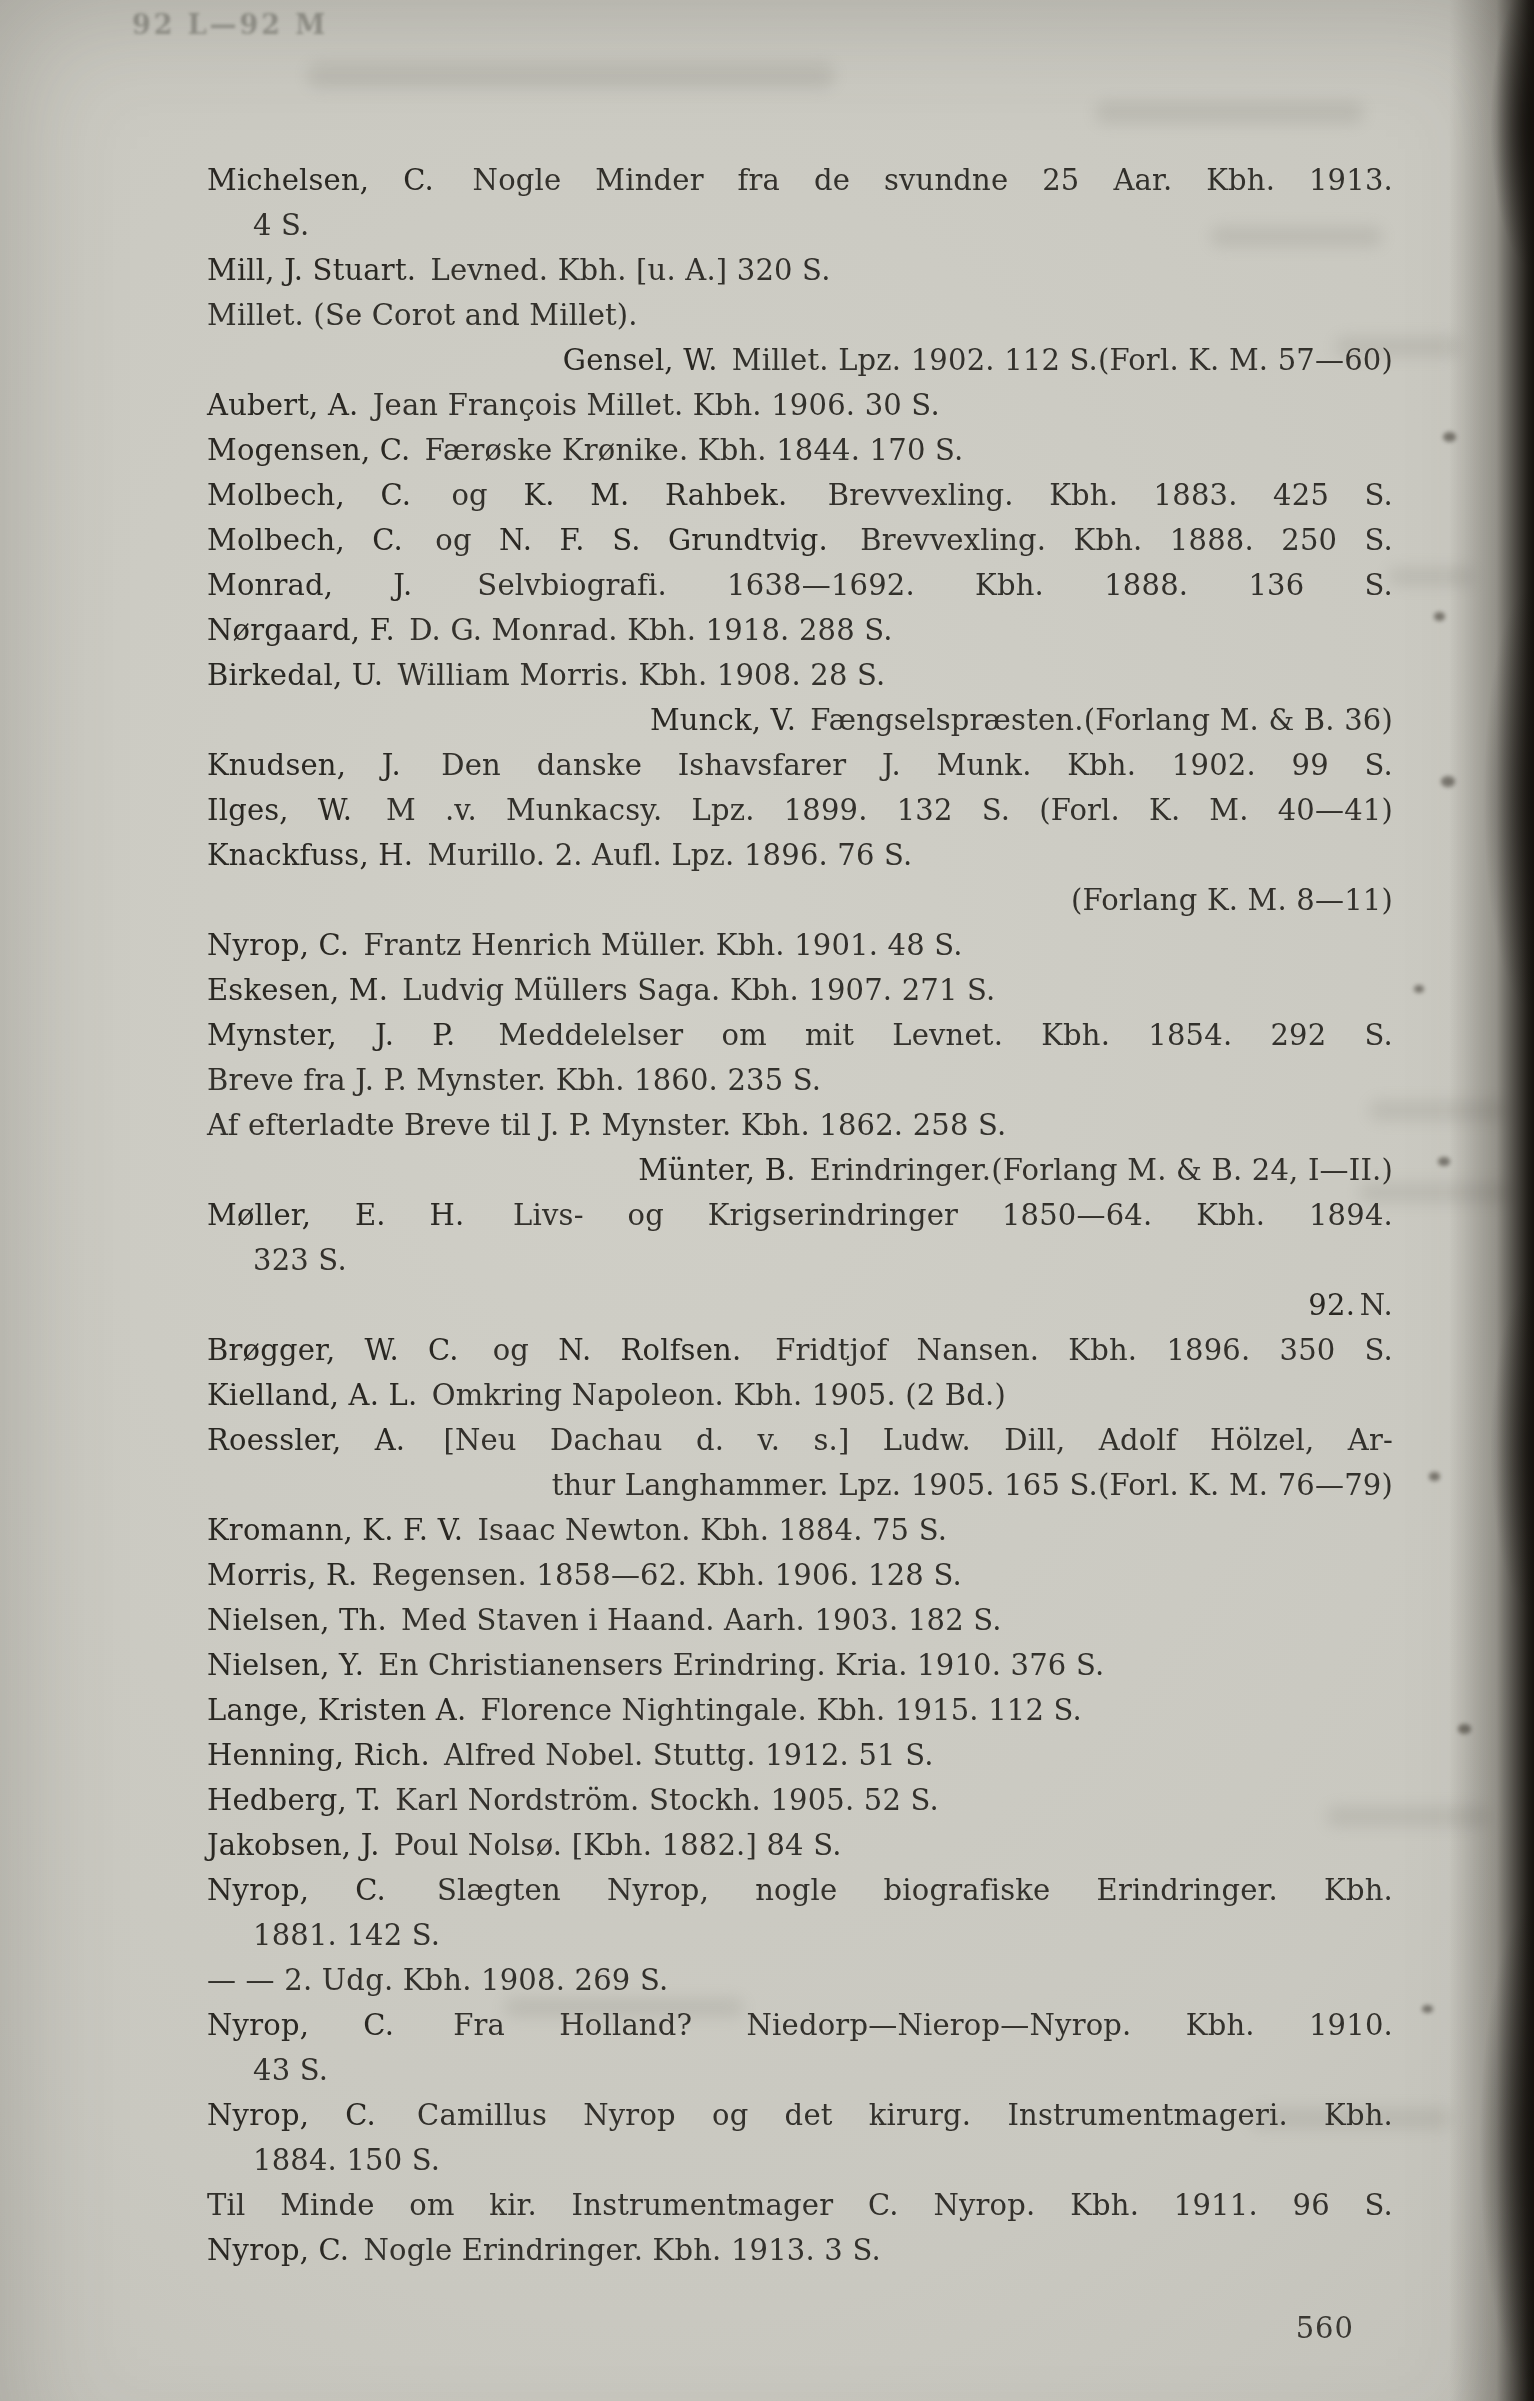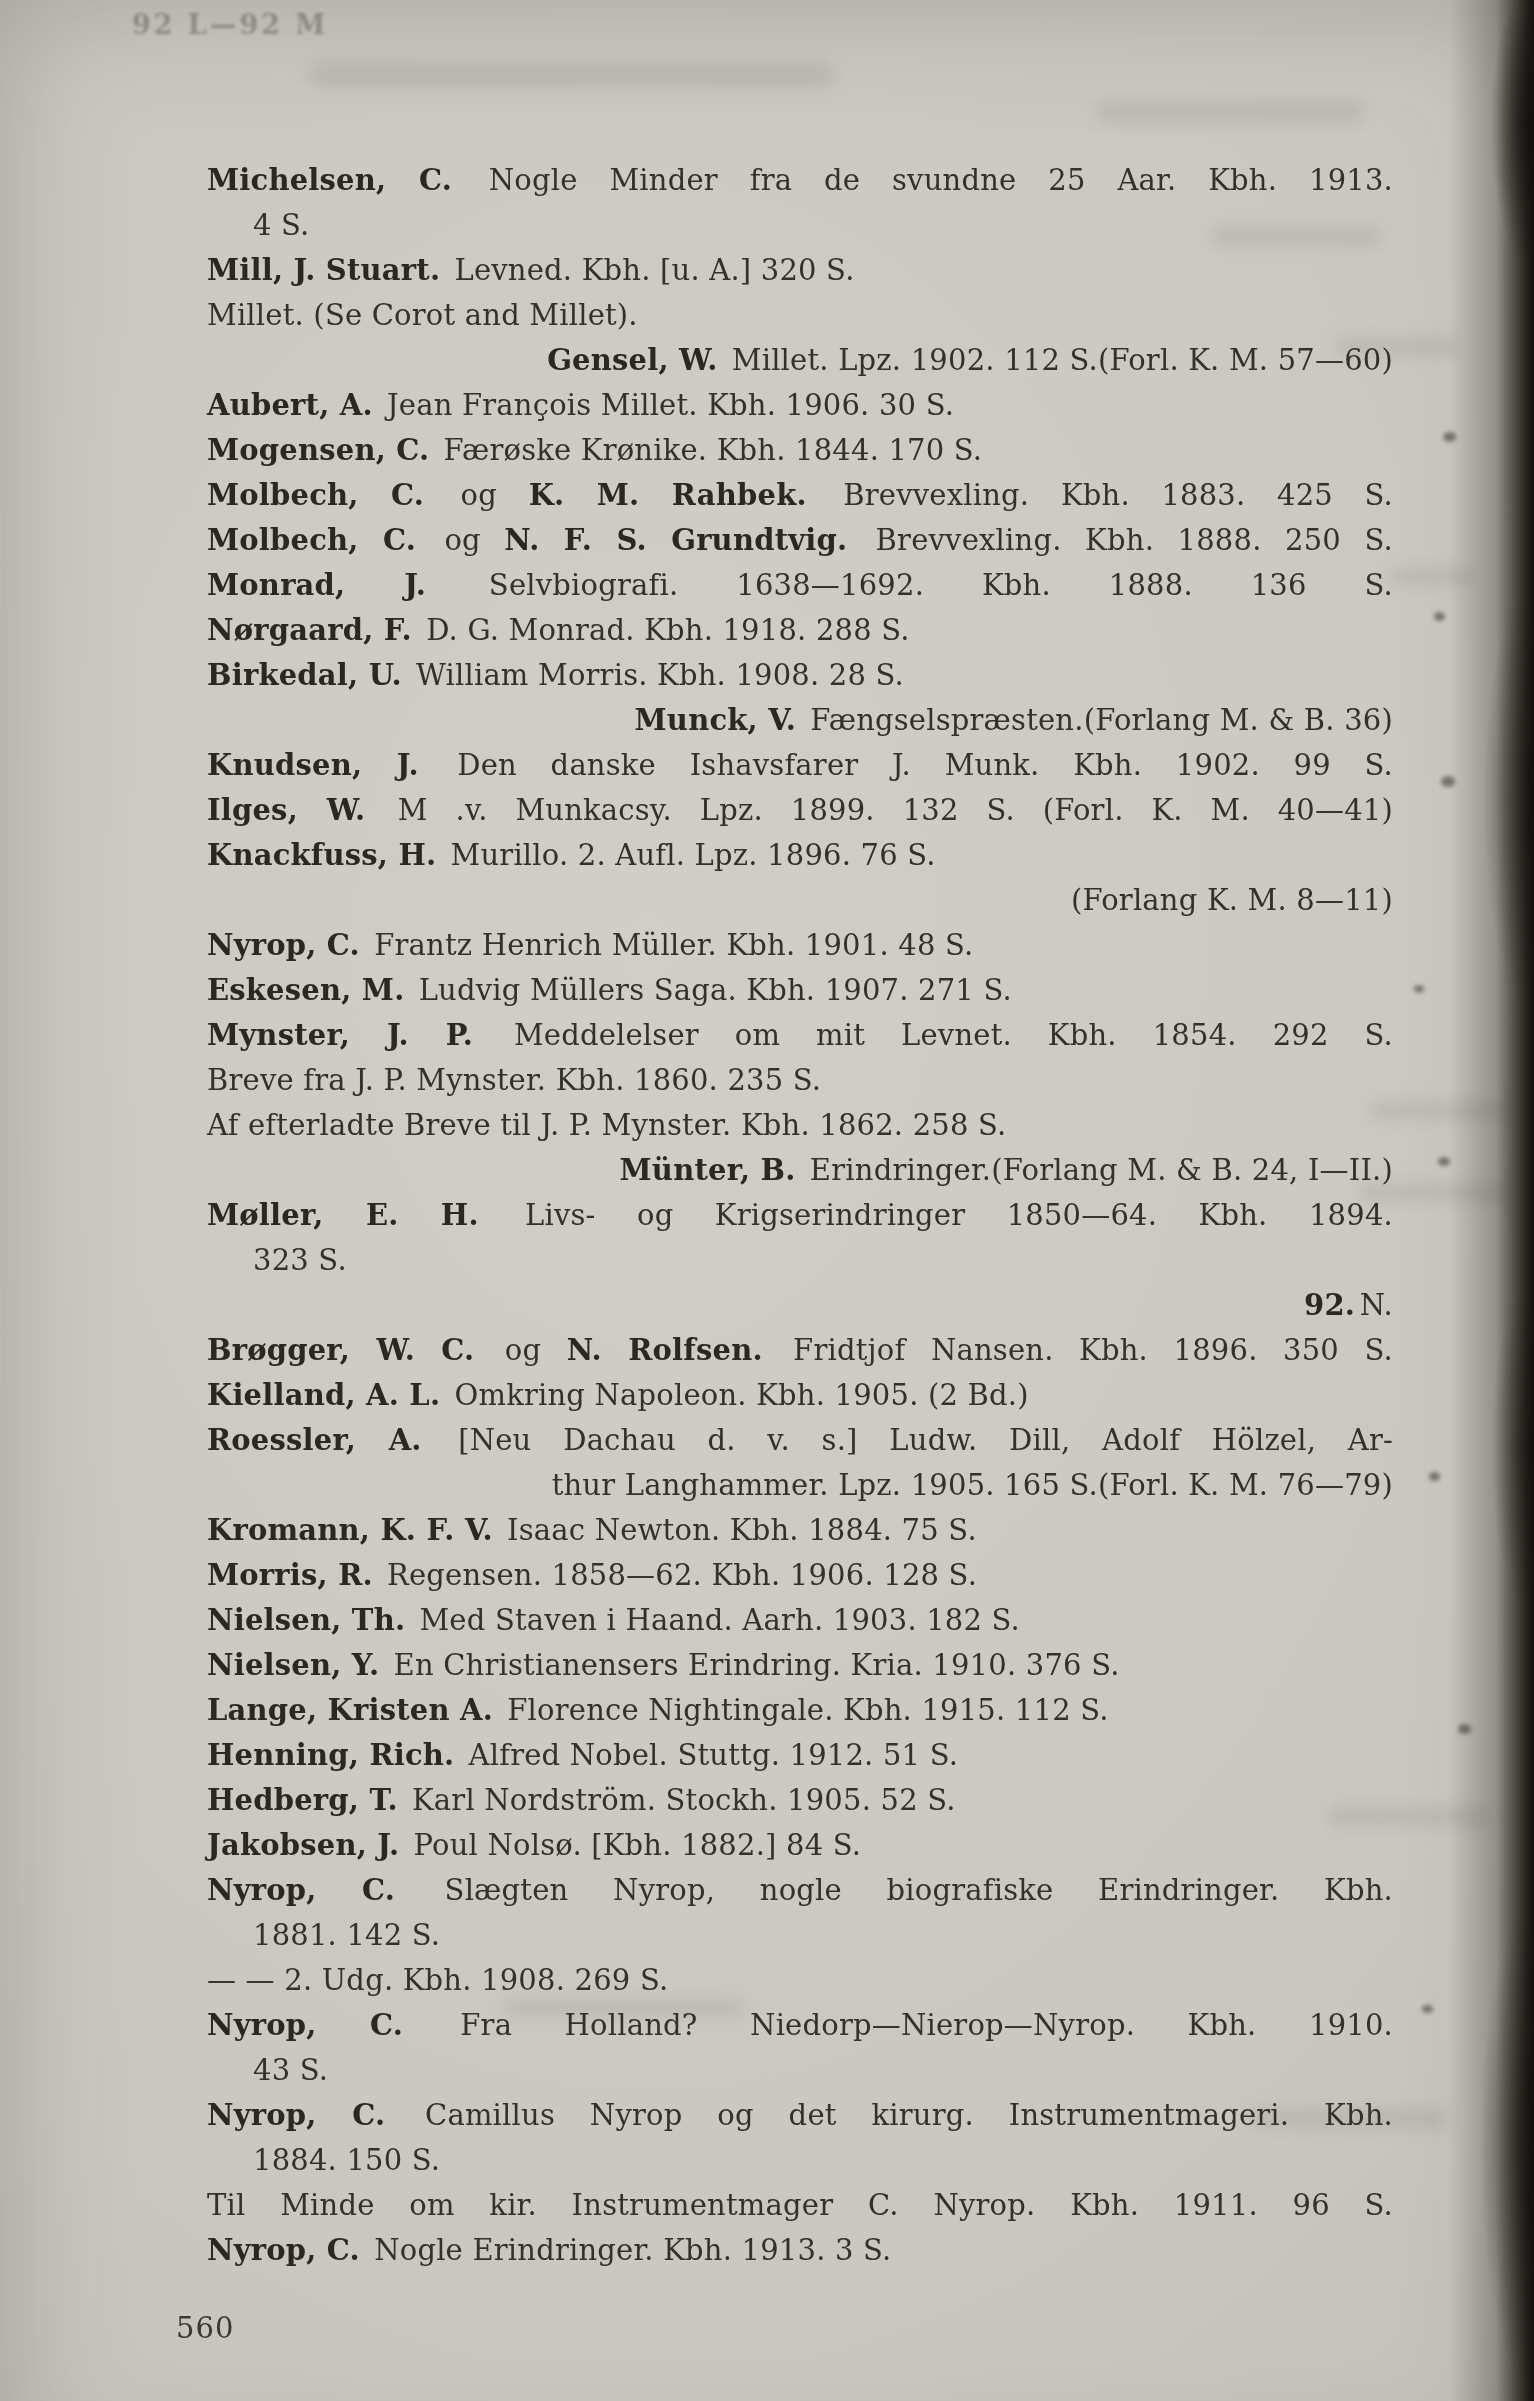--- a/index.html
+++ b/index.html
@@ -24,26 +24,26 @@
     color:rgba(96,95,88,.5);filter:blur(1.4px);
   }
   .text-block{
     position:absolute;left:207px;top:158px;width:1186px;
     font-size:29px;line-height:45px;color:#33312c;letter-spacing:0.2px;
   }
   .line{min-height:45px}
   .line.indent{padding-left:46px}
   .line.justify{text-align:justify;text-align-last:justify}
   .line.has-right{display:flex;justify-content:flex-end}
-  .bold{font-weight:700;color:#2a2823;margin-right:4.8px}
+  .bold{font-weight:400;color:#2a2823;margin-right:4.8px}
   .reg{color:#33312c}
   .right-ref{white-space:nowrap}
   .page-number{
-    position:absolute;left:176px;top:2311px;width:1186px;
-    text-align:left;font-size:29px;color:#3a3833;letter-spacing:1px;
+    position:absolute;left:168px;top:2311px;width:1186px;
+    text-align:right;font-size:29px;color:#3a3833;letter-spacing:1px;
   }
   .smudge{
     position:absolute;background:rgba(116,114,106,.55);
     border-radius:19px;filter:blur(7.7px);opacity:.3;
   }
   .spot{
     position:absolute;background:#56524a;border-radius:50%;
     filter:blur(1.9px);opacity:.7;
   }
   .scan-edge{

